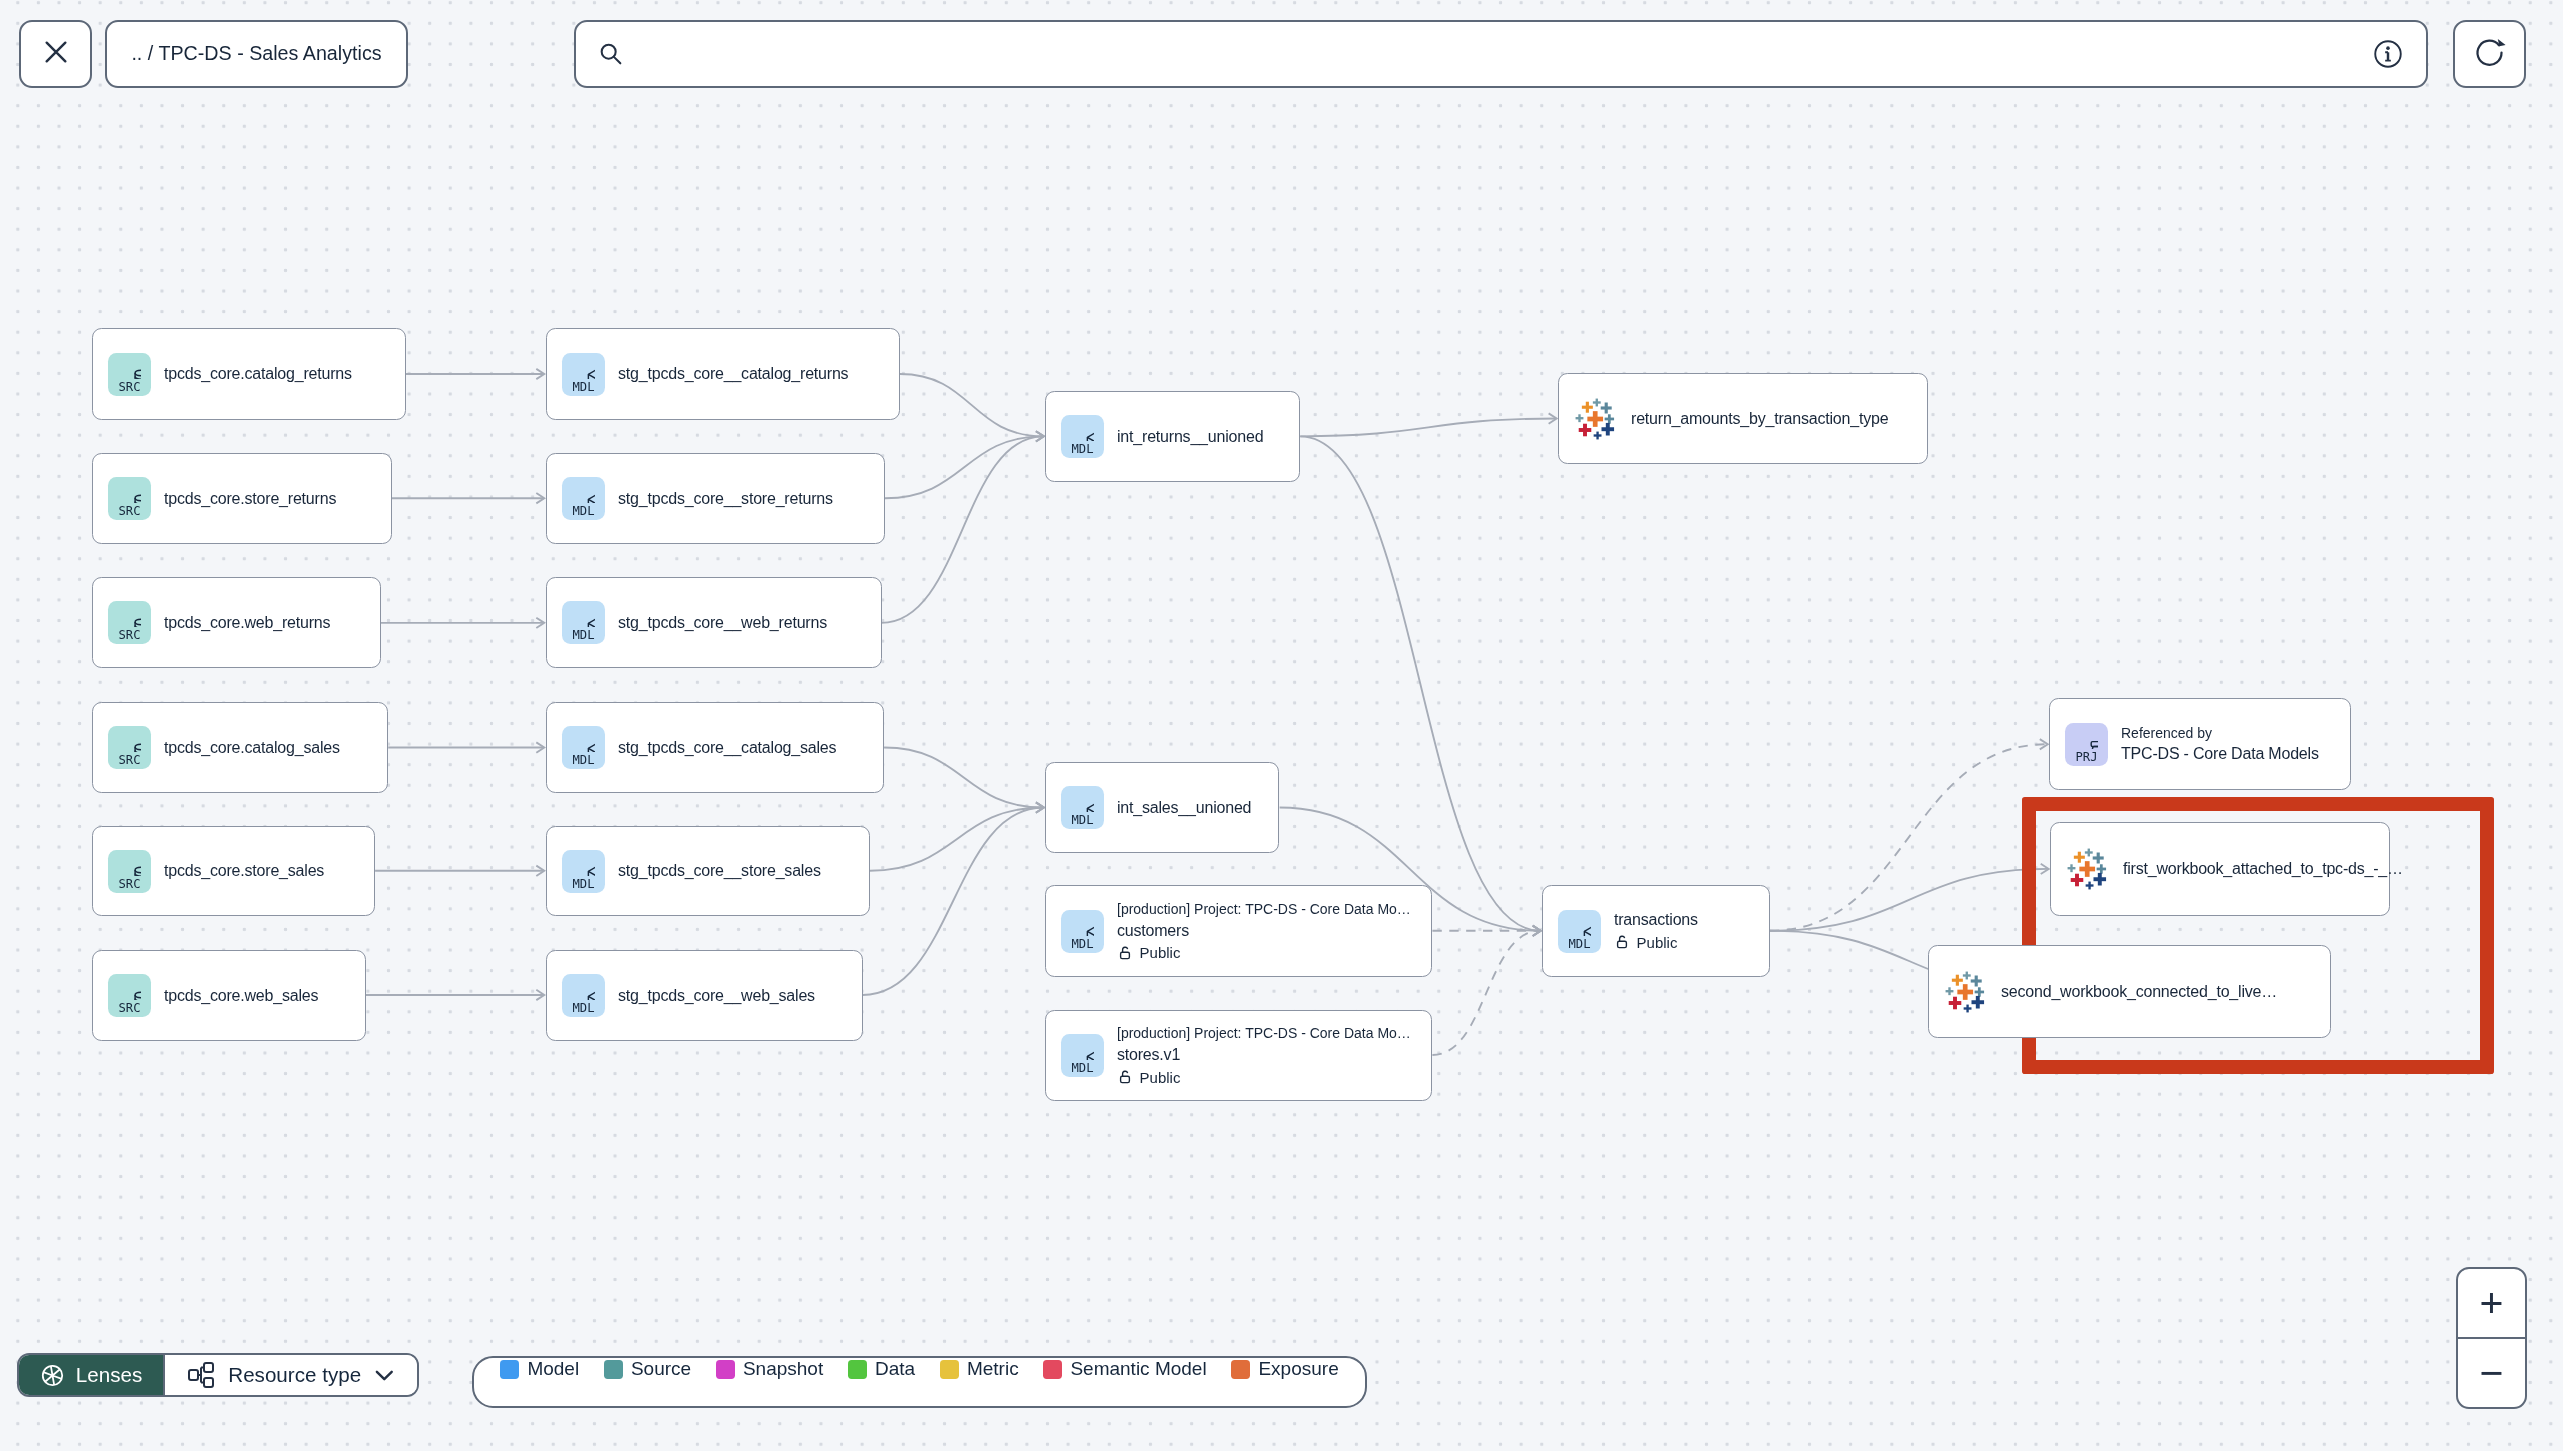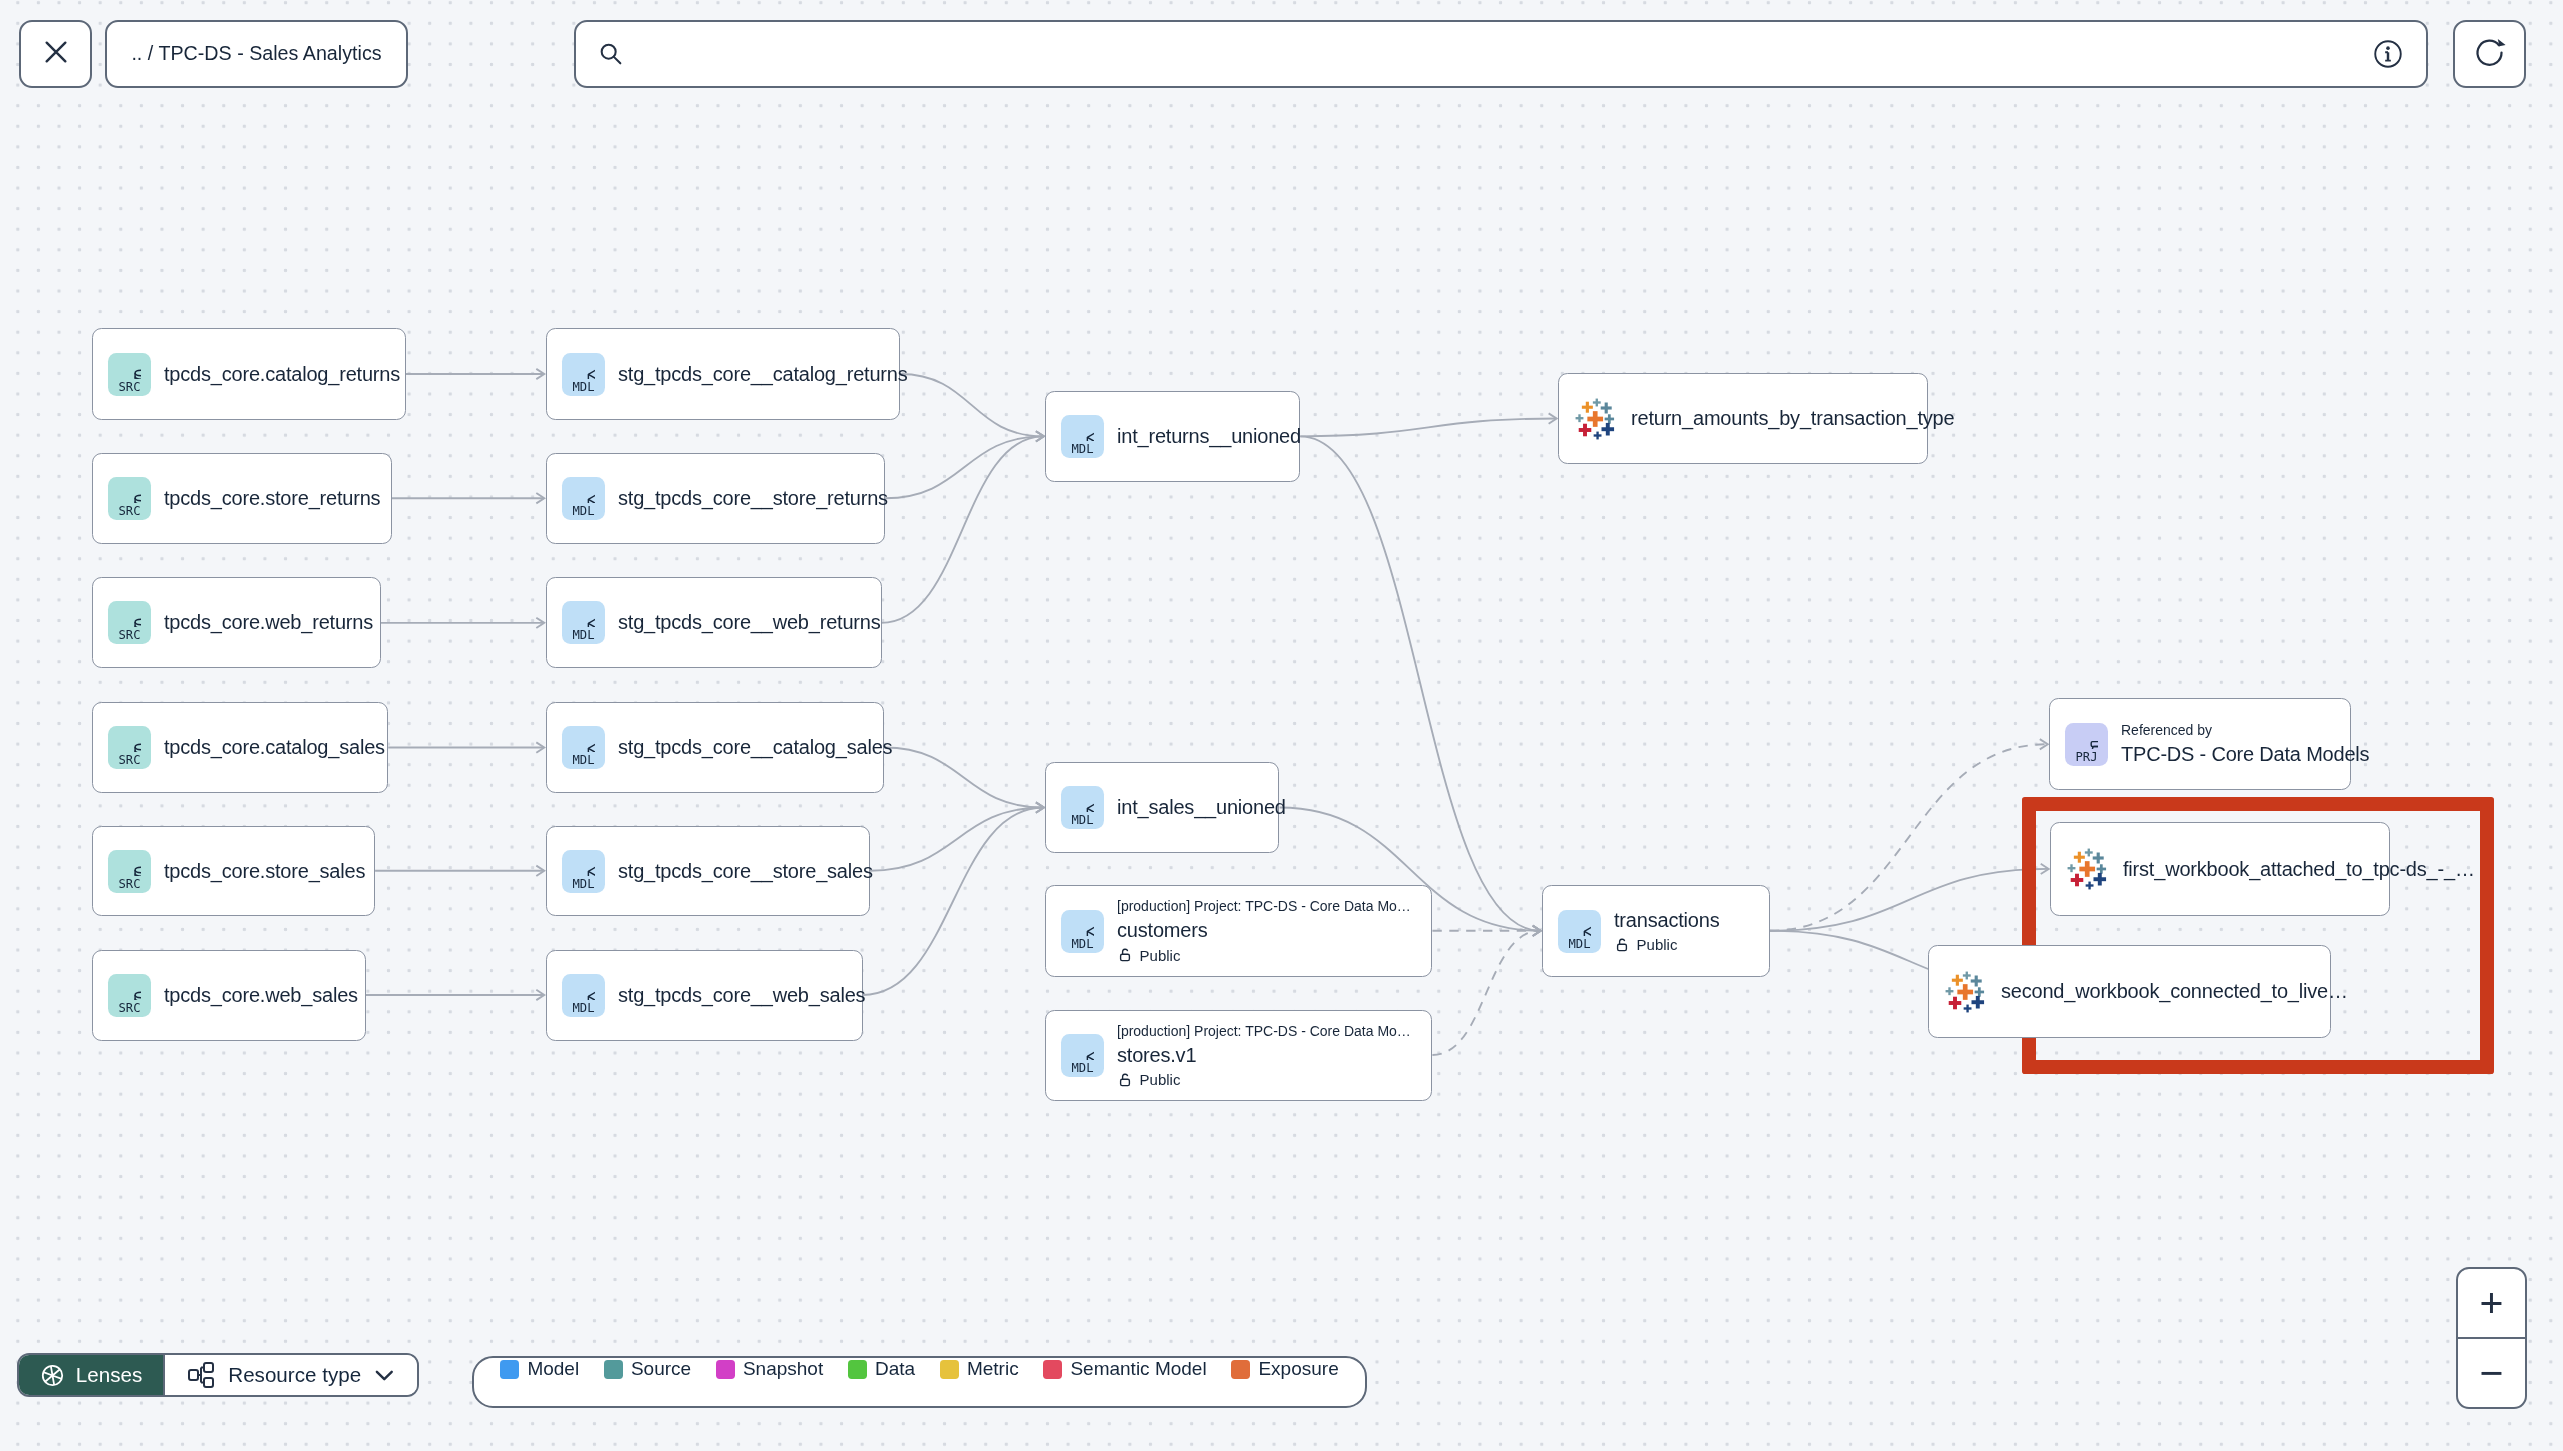--- a/index.html
+++ b/index.html
@@ -29,21 +29,21 @@
     display:flex;align-items:center;gap:13px;padding:0 15px;box-sizing:border-box;cursor:pointer;}
   .badge{width:43px;height:43px;border-radius:8.4px;flex:0 0 auto;display:flex;flex-direction:column;
     align-items:center;justify-content:center;}
   .badge.b-src{background:#aee1dd;}
   .badge.b-mdl{background:#bfdff7;}
   .badge.b-prj{background:#c8cdf5;}
   .badge-txt{font-family:"DejaVu Sans Mono","Liberation Mono",monospace;font-size:12.2px;line-height:1;
     margin-top:1.9px;color:#16273c;}
   .exp-icon{flex:0 0 auto;display:flex;align-items:center;}
   .nlines{display:flex;flex-direction:column;gap:4.7px;min-width:0;}
-  .nlabel{font-size:20px;letter-spacing:-0.2px;white-space:nowrap;color:#182639;}
+  .nlabel{font-size:16px;letter-spacing:-0.2px;white-space:nowrap;color:#182639;}
   .ntop{font-size:14px;white-space:nowrap;color:#182639;}
   .naccess{display:flex;align-items:center;gap:6.6px;font-size:15px;color:#182639;}
   
   #lens-bar{position:absolute;left:17px;top:1353px;height:44px;display:inline-flex;align-items:stretch;
     border:2.3px solid #5d6878;border-radius:12.2px;overflow:hidden;background:#fff;z-index:10;box-sizing:border-box;}
   #lenses-btn{background:#2d5a52;color:#fff;display:flex;align-items:center;gap:11.2px;padding:0 20.6px;
     font-size:20.6px;cursor:pointer;}
   #resource-type-btn{display:flex;align-items:center;gap:13px;padding:0 22.5px;font-size:20.6px;color:#16273c;
     background:#fff;border-left:2.3px solid #5d6878;cursor:pointer;}
   #legend-bar{position:absolute;left:472px;top:1356px;height:52px;display:inline-flex;align-items:flex-start;

